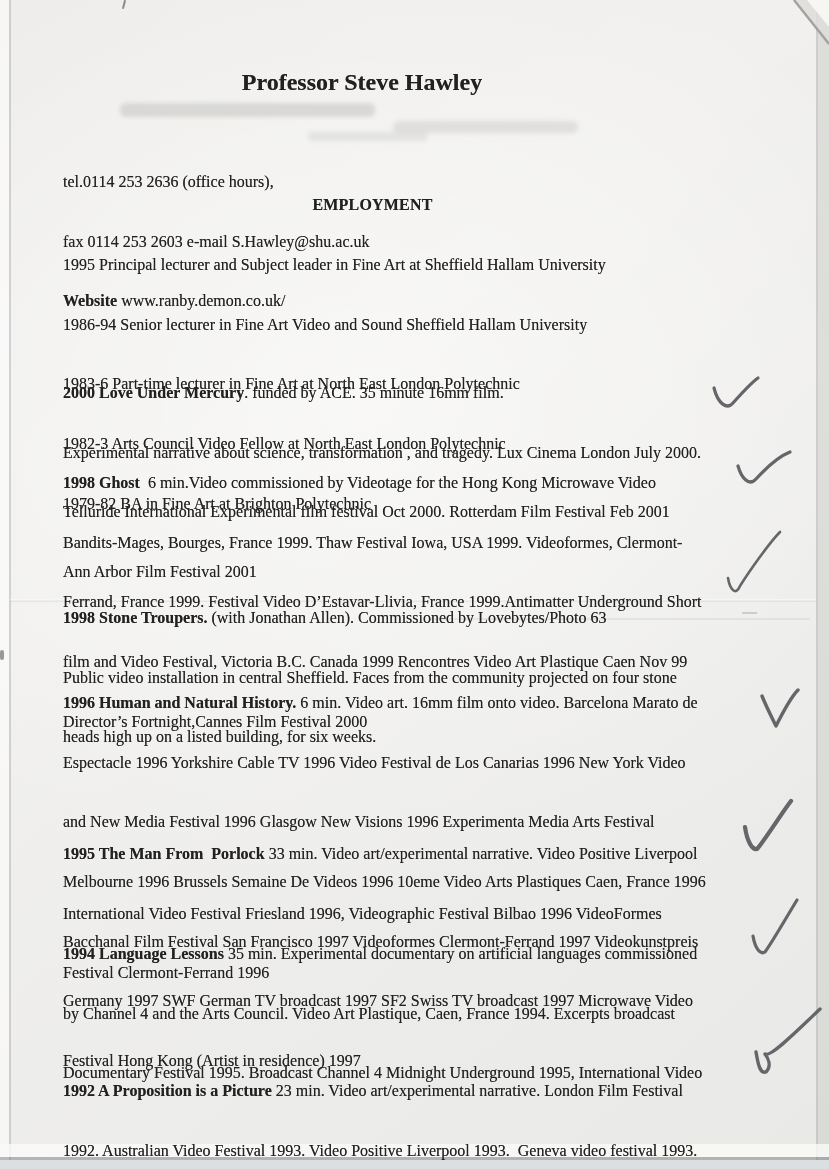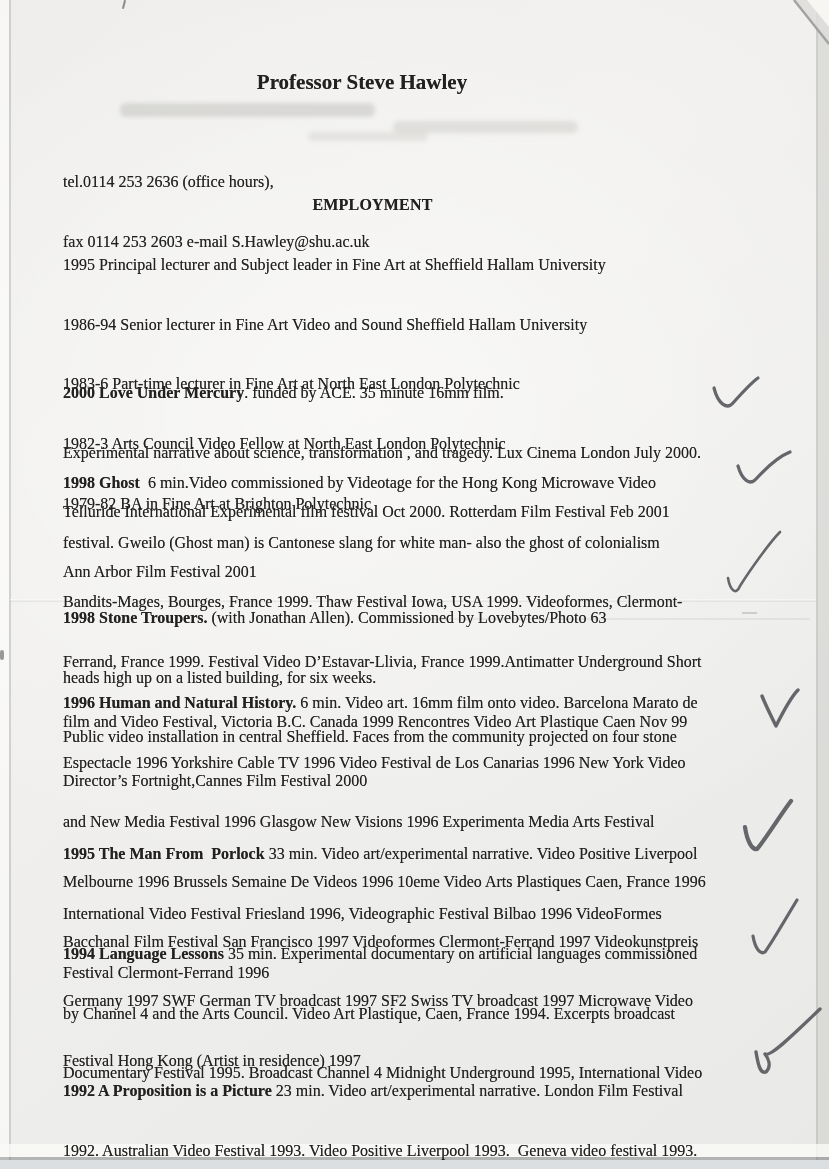--- a/index.html
+++ b/index.html
@@ -29,21 +29,21 @@
   .ghost{position:absolute;filter:blur(2px);border-radius:6px;background:rgba(168,170,165,0.35);}
   .g1{left:120px;top:103px;width:255px;height:14px;}
   .g2{left:393px;top:121px;width:185px;height:12px;background:rgba(172,174,170,0.28);}
   .g3{left:308px;top:132px;width:120px;height:9px;background:rgba(172,174,170,0.22);}
   .topmark{position:absolute;left:123px;top:0;width:2px;height:9px;background:#8b8d89;transform:rotate(14deg);}
   .speck{position:absolute;left:0;top:650px;width:4px;height:10px;background:#6f716f;opacity:.7;border-radius:2px;}
   .dash{position:absolute;left:742px;top:612px;width:15px;height:2px;background:rgba(125,125,122,0.30);}
   
   .tx{position:absolute;font-size:16px;line-height:19.9px;white-space:pre;
       text-shadow:0 0 .5px rgba(45,44,42,.6);}
-  .title{left:0;top:71px;width:724px;text-align:center;font-weight:bold;font-size:21px;line-height:22px;}
+  .title{left:0;top:71px;width:724px;text-align:center;font-weight:bold;font-size:24px;line-height:22px;}
   .contact{left:63px;top:132px;}
   .emp-head{left:0;top:195px;width:745px;text-align:center;font-weight:bold;letter-spacing:.2px;}
   .emp-list{left:63px;top:215px;}
   .work{left:63px;width:720px;}
   .line{display:block;}
   .b{font-weight:bold;}
   .check{position:absolute;}
   .check path{fill:none;stroke:#64666a;stroke-linecap:round;stroke-linejoin:round;}
 </style>
 </head>
@@ -70,51 +70,51 @@
   <div class="ghost g3"></div>
   <div class="topmark"></div>
   <div class="speck"></div>
   <div class="dash"></div>
 
   <div class="tx title">Professor Steve Hawley</div>
 
   <div class="tx contact">
     <span class="line">tel.0114 253 2636 (office hours),</span>
     <span class="line">fax 0114 253 2603 e-mail S.Hawley@shu.ac.uk</span>
+    <span class="line"><span class="b">Website</span><span> www.ranby.demon.co.uk/</span></span>
   </div>
 
   <div class="tx emp-head">EMPLOYMENT</div>
   <div class="tx emp-list">
     <span class="line">1995 Principal lecturer and Subject leader in Fine Art at Sheffield Hallam University</span>
     <span class="line">1986-94 Senior lecturer in Fine Art Video and Sound Sheffield Hallam University</span>
     <span class="line">1983-6 Part-time lecturer in Fine Art at North East London Polytechnic</span>
     <span class="line">1982-3 Arts Council Video Fellow at North East London Polytechnic</span>
     <span class="line">1979-82 BA in Fine Art at Brighton Polytechnic</span>
   </div>
 
   <div class="tx work" style="top:343px">
     <span class="line"><span class="b">2000 Love Under Mercury</span><span>. funded by ACE. 35 minute 16mm film.</span></span>
     <span class="line">Experimental narrative about science, transformation , and tragedy. Lux Cinema London July 2000.</span>
     <span class="line">Telluride International Experimental film festival Oct 2000. Rotterdam Film Festival Feb 2001</span>
     <span class="line">Ann Arbor Film Festival 2001</span>
   </div>
 
   <div class="tx work" style="top:433px">
     <span class="line"><span class="b">1998 Ghost</span><span>  6 min.Video commissioned by Videotage for the Hong Kong Microwave Video</span></span>
-    <span class="line">festival. Gweilo (Ghost man) is Cantonese slang for white man- also the ghost of colonialism</span>
     <span class="line">Bandits-Mages, Bourges, France 1999. Thaw Festival Iowa, USA 1999. Videoformes, Clermont-</span>
     <span class="line">Ferrand, France 1999. Festival Video D’Estavar-Llivia, France 1999.Antimatter Underground Short</span>
     <span class="line">film and Video Festival, Victoria B.C. Canada 1999 Rencontres Video Art Plastique Caen Nov 99</span>
     <span class="line">Director’s Fortnight,Cannes Film Festival 2000</span>
   </div>
 
   <div class="tx work" style="top:568px">
     <span class="line"><span class="b">1998 Stone Troupers.</span><span> (with Jonathan Allen). Commissioned by Lovebytes/Photo 63</span></span>
+    <span class="line">Public video installation in central Sheffield. Faces from the community projected on four stone</span>
     <span class="line">heads high up on a listed building, for six weeks.</span>
-    <span class="line">Public video installation in central Sheffield. Faces from the community projected on four stone</span>
   </div>
 
   <div class="tx work" style="top:653px">
     <span class="line"><span class="b">1996 Human and Natural History.</span><span> 6 min. Video art. 16mm film onto video. Barcelona Marato de</span></span>
     <span class="line">Espectacle 1996 Yorkshire Cable TV 1996 Video Festival de Los Canarias 1996 New York Video</span>
     <span class="line">and New Media Festival 1996 Glasgow New Visions 1996 Experimenta Media Arts Festival</span>
     <span class="line">Melbourne 1996 Brussels Semaine De Videos 1996 10eme Video Arts Plastiques Caen, France 1996</span>
     <span class="line">Bacchanal Film Festival San Francisco 1997 Videoformes Clermont-Ferrand 1997 Videokunstpreis</span>
     <span class="line">Germany 1997 SWF German TV broadcast 1997 SF2 Swiss TV broadcast 1997 Microwave Video</span>
     <span class="line">Festival Hong Kong (Artist in residence) 1997</span>

